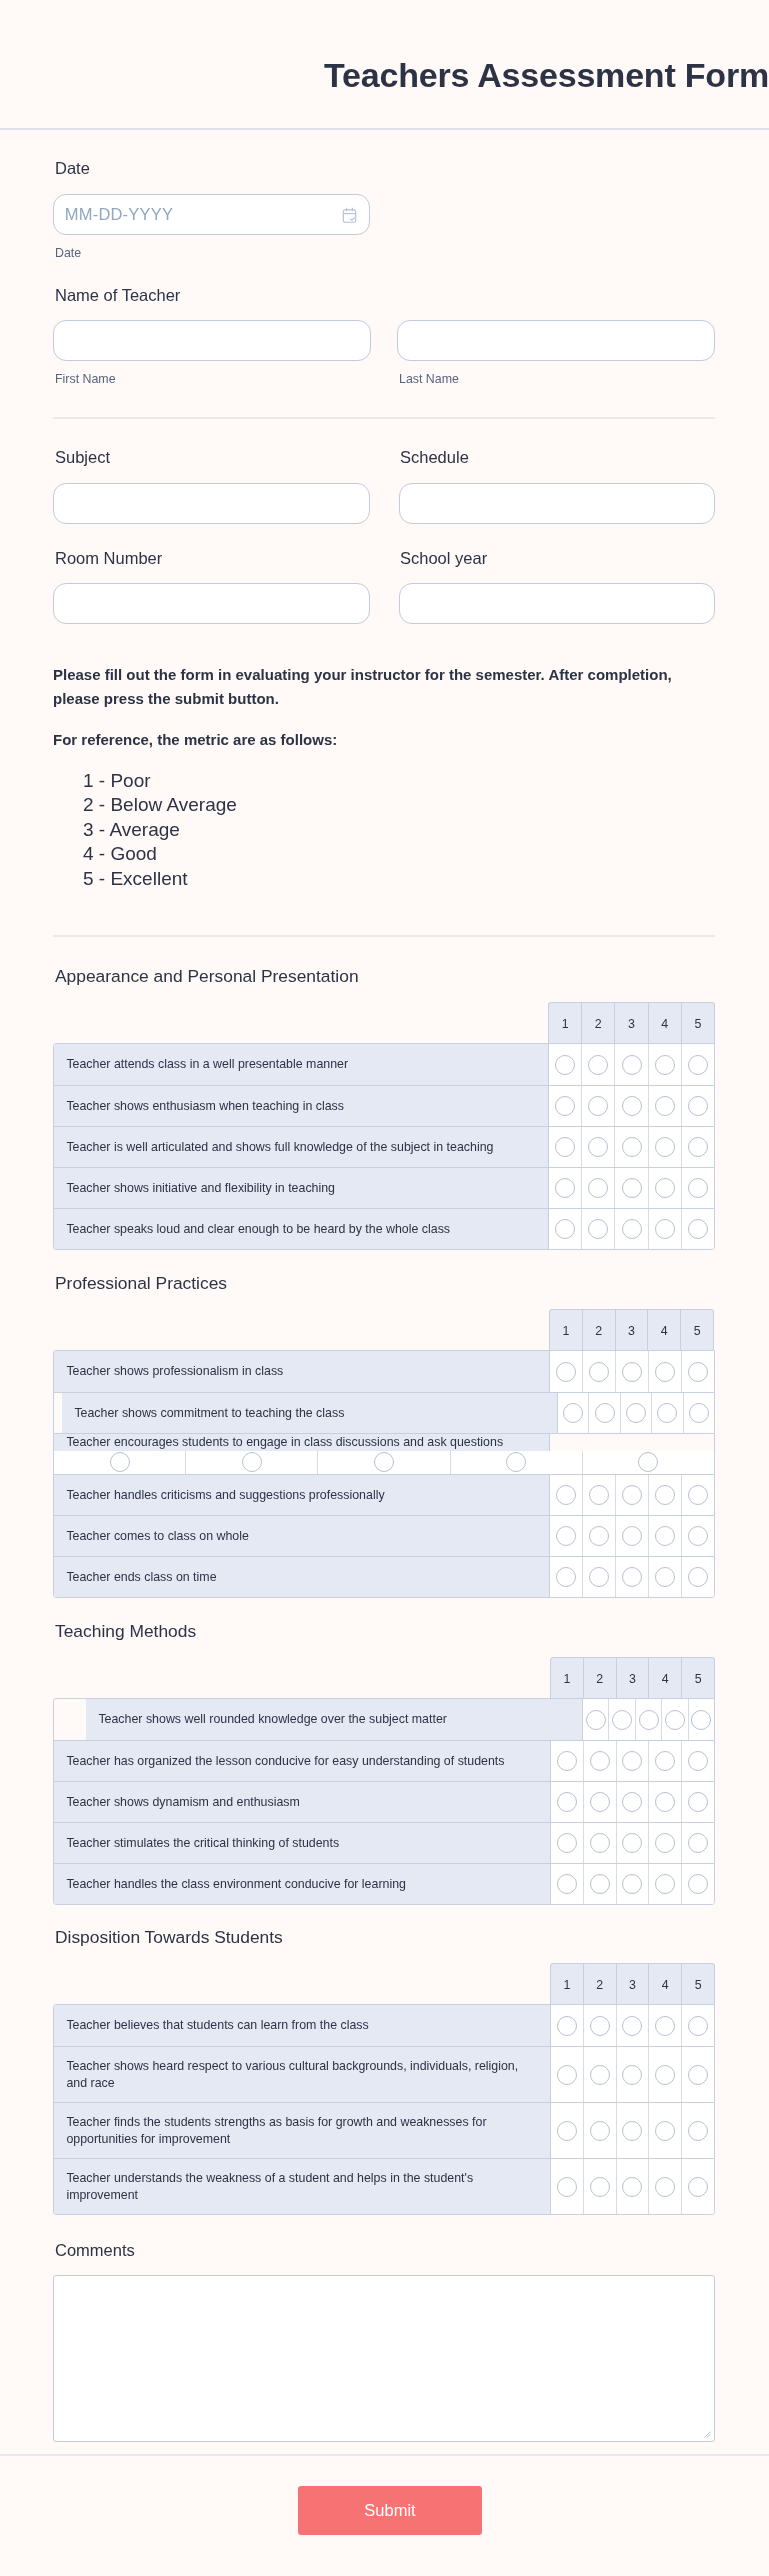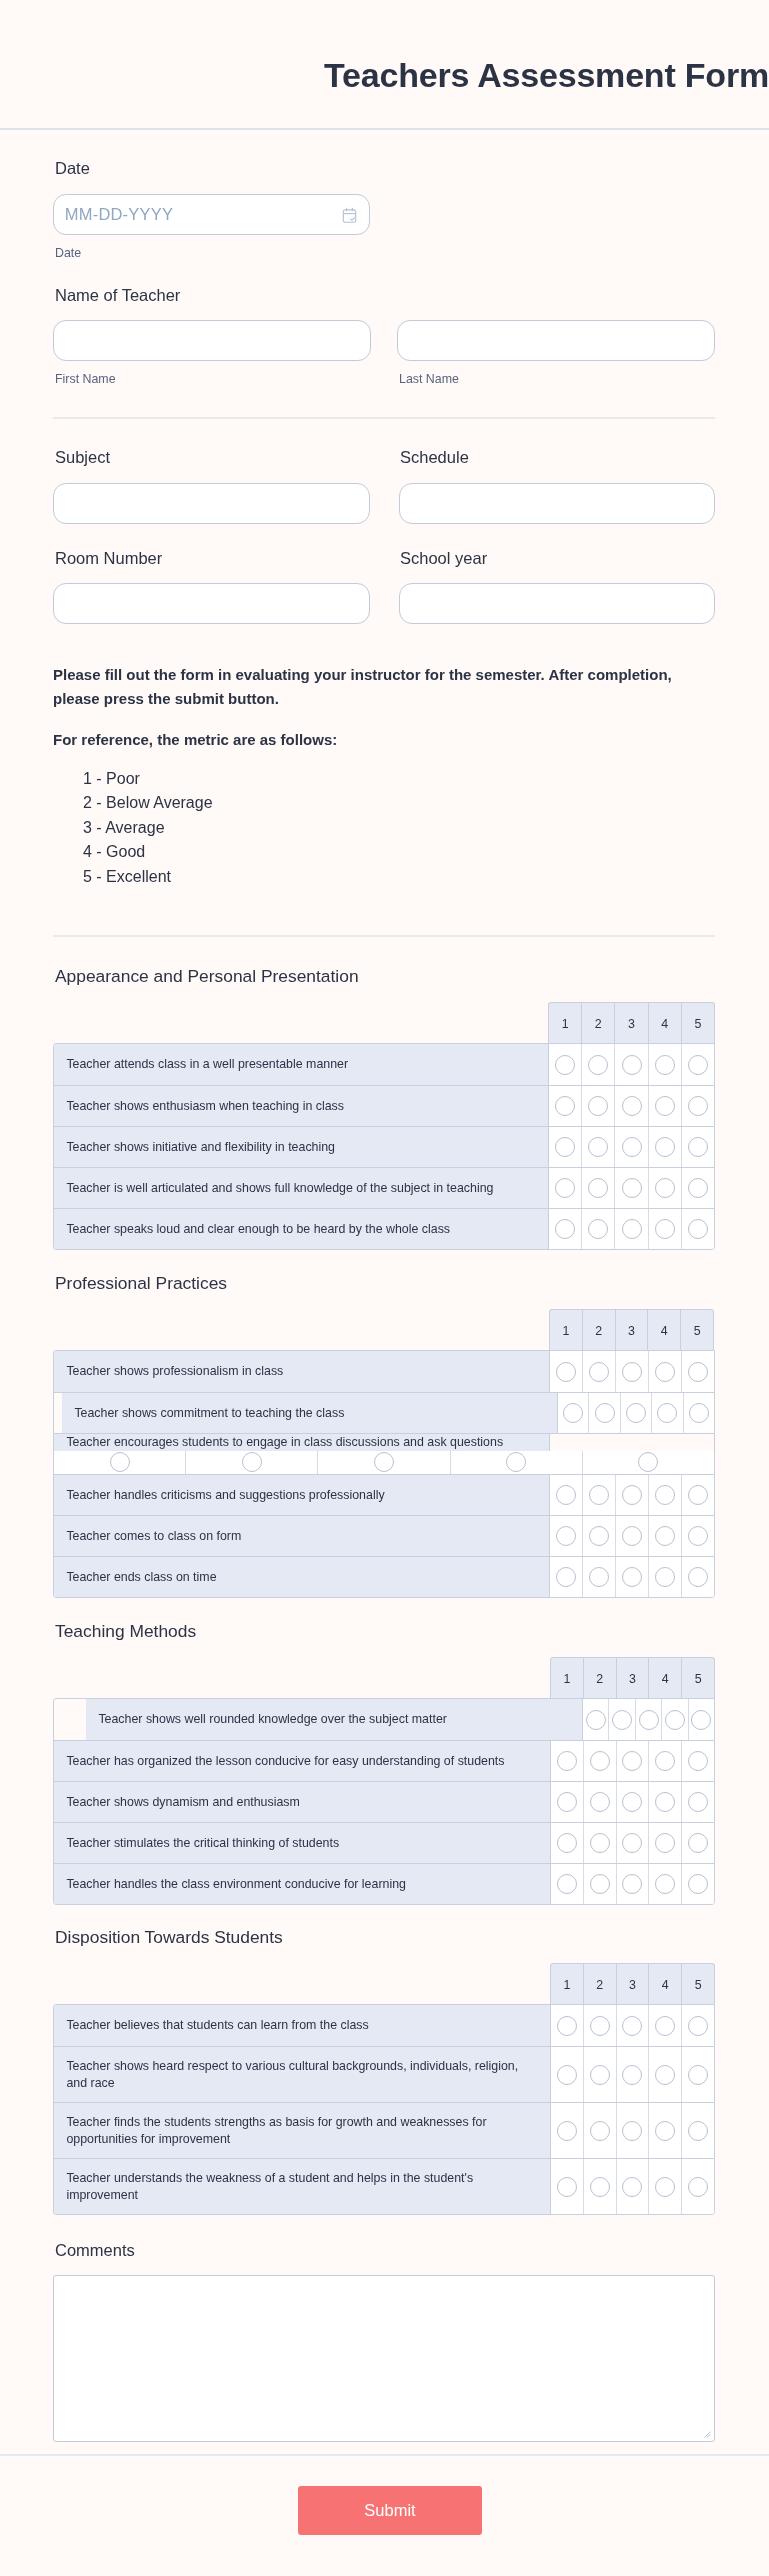--- a/index.html
+++ b/index.html
@@ -8,21 +8,21 @@
   .abs { position: absolute; }
   .title { left: 0; width: 769px; top: 41px; text-align: right; font-size: 34px; font-weight: bold; color: #2c3345; letter-spacing: -0.2px; margin-top: 15px; }
   .hr-full { left: 0; width: 769px; height: 1.7px; background: #dfe2ea; }
   .hr { left: 53px; width: 662px; height: 1.7px; background: #ebe8ea; }
   .label { font-size: 16.5px; color: #2c3345; }
   .sublabel { font-size: 12.4px; color: #57647e; }
   .input { background: #fff; border: 0.8px solid #c3cad8; border-radius: 13px; height: 41px; }
   .placeholder { font-size: 16.5px; color: #8fa7c0; position: absolute; left: 10.8px; top: 10px; letter-spacing: 0.2px; }
   .cal-icon { position: absolute; right: 11.6px; top: 11.6px; width: 15px; height: 16.5px; }
   .para { font-size: 15px; font-weight: bold; color: #2c3345; line-height: 24px; left: 53px; width: 670px; }
-  .list-item { left: 83px; font-size: 16px; color: #2c3345; }
+  .list-item { left: 83px; font-size: 19px; color: #2c3345; }
   .section-title { left: 55px; font-size: 17.4px; color: #2c3345; }
   .matrix { position: absolute; left: 53px; width: 662px; }
   .m-head { position: absolute; top: 0; height: 42px; background: #e5e9f4; border: 0.8px solid #c8cfde; border-bottom: none; border-radius: 3.3px 3.3px 0 0; display: flex; }
   .m-head .hc { flex: 1; border-left: 0.8px solid #c8cfde; display: flex; align-items: center; justify-content: center; font-size: 12.4px; color: #2c3345; }
   .m-head .hc:first-child { border-left: none; }
   .m-body { position: absolute; left: 0; width: 662px; border: 0.8px solid #c8cfde; border-radius: 3.3px 0 3.3px 3.3px; overflow: hidden; }
   .m-row { display: flex; border-top: 0.8px solid #c8cfde; }
   .m-row:first-child { border-top: none; }
   .m-label { background: #e5e9f4; display: flex; align-items: center; padding: 0 12.4px; font-size: 12.4px; color: #2c3345; line-height: 16.5px; border-right: 0.8px solid #c8cfde; }
   .m-cells { display: flex; flex: 1; background: #fff; }
@@ -128,41 +128,41 @@
           </div>
           <div class="m-cell">
             <div class="radio"></div>
           </div>
           <div class="m-cell">
             <div class="radio"></div>
           </div>
         </div>
       </div>
       <div class="m-row" style="height: 41px;">
+        <div class="m-label" style="width: 495px;">Teacher is well articulated and shows full knowledge of the subject in teaching</div>
+        <div class="m-cells">
+          <div class="m-cell">
+            <div class="radio"></div>
+          </div>
+          <div class="m-cell">
+            <div class="radio"></div>
+          </div>
+          <div class="m-cell">
+            <div class="radio"></div>
+          </div>
+          <div class="m-cell">
+            <div class="radio"></div>
+          </div>
+          <div class="m-cell">
+            <div class="radio"></div>
+          </div>
+        </div>
+      </div>
+      <div class="m-row" style="height: 41px;">
         <div class="m-label" style="width: 495px;">Teacher shows initiative and flexibility in teaching</div>
-        <div class="m-cells">
-          <div class="m-cell">
-            <div class="radio"></div>
-          </div>
-          <div class="m-cell">
-            <div class="radio"></div>
-          </div>
-          <div class="m-cell">
-            <div class="radio"></div>
-          </div>
-          <div class="m-cell">
-            <div class="radio"></div>
-          </div>
-          <div class="m-cell">
-            <div class="radio"></div>
-          </div>
-        </div>
-      </div>
-      <div class="m-row" style="height: 41px;">
-        <div class="m-label" style="width: 495px;">Teacher is well articulated and shows full knowledge of the subject in teaching</div>
         <div class="m-cells">
           <div class="m-cell">
             <div class="radio"></div>
           </div>
           <div class="m-cell">
             <div class="radio"></div>
           </div>
           <div class="m-cell">
             <div class="radio"></div>
           </div>
@@ -281,21 +281,21 @@
           </div>
           <div class="m-cell">
             <div class="radio"></div>
           </div>
           <div class="m-cell">
             <div class="radio"></div>
           </div>
         </div>
       </div>
       <div class="m-row" style="height: 41px;">
-        <div class="m-label" style="width: 496px;">Teacher comes to class on form</div>
+        <div class="m-label" style="width: 496px;">Teacher comes to class on whole</div>
         <div class="m-cells">
           <div class="m-cell">
             <div class="radio"></div>
           </div>
           <div class="m-cell">
             <div class="radio"></div>
           </div>
           <div class="m-cell">
             <div class="radio"></div>
           </div>

